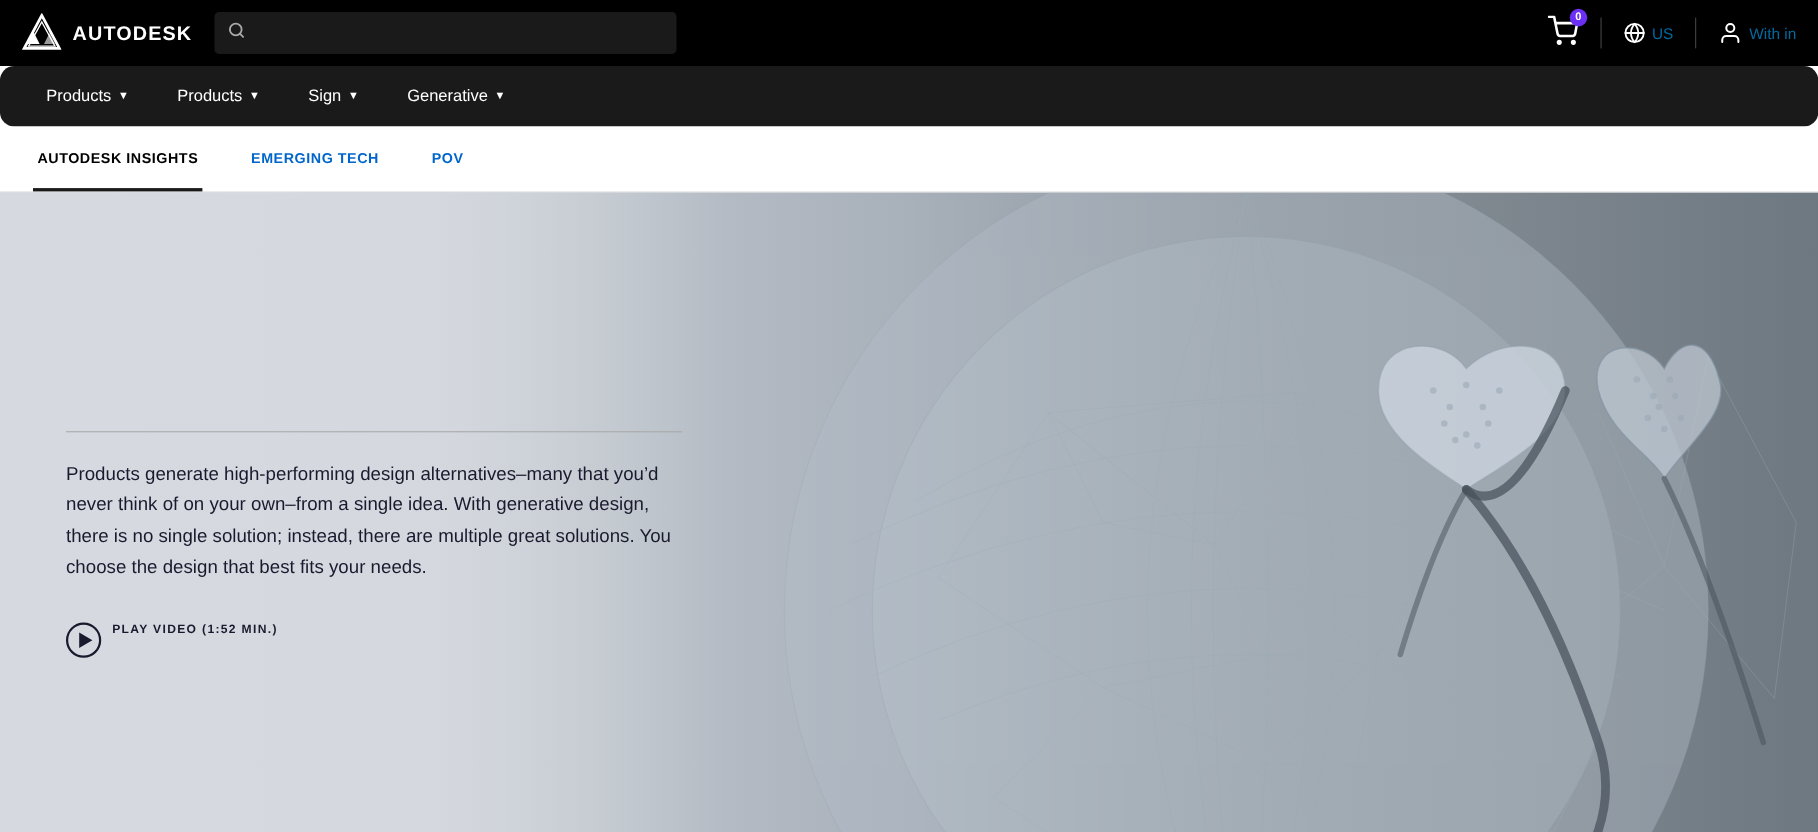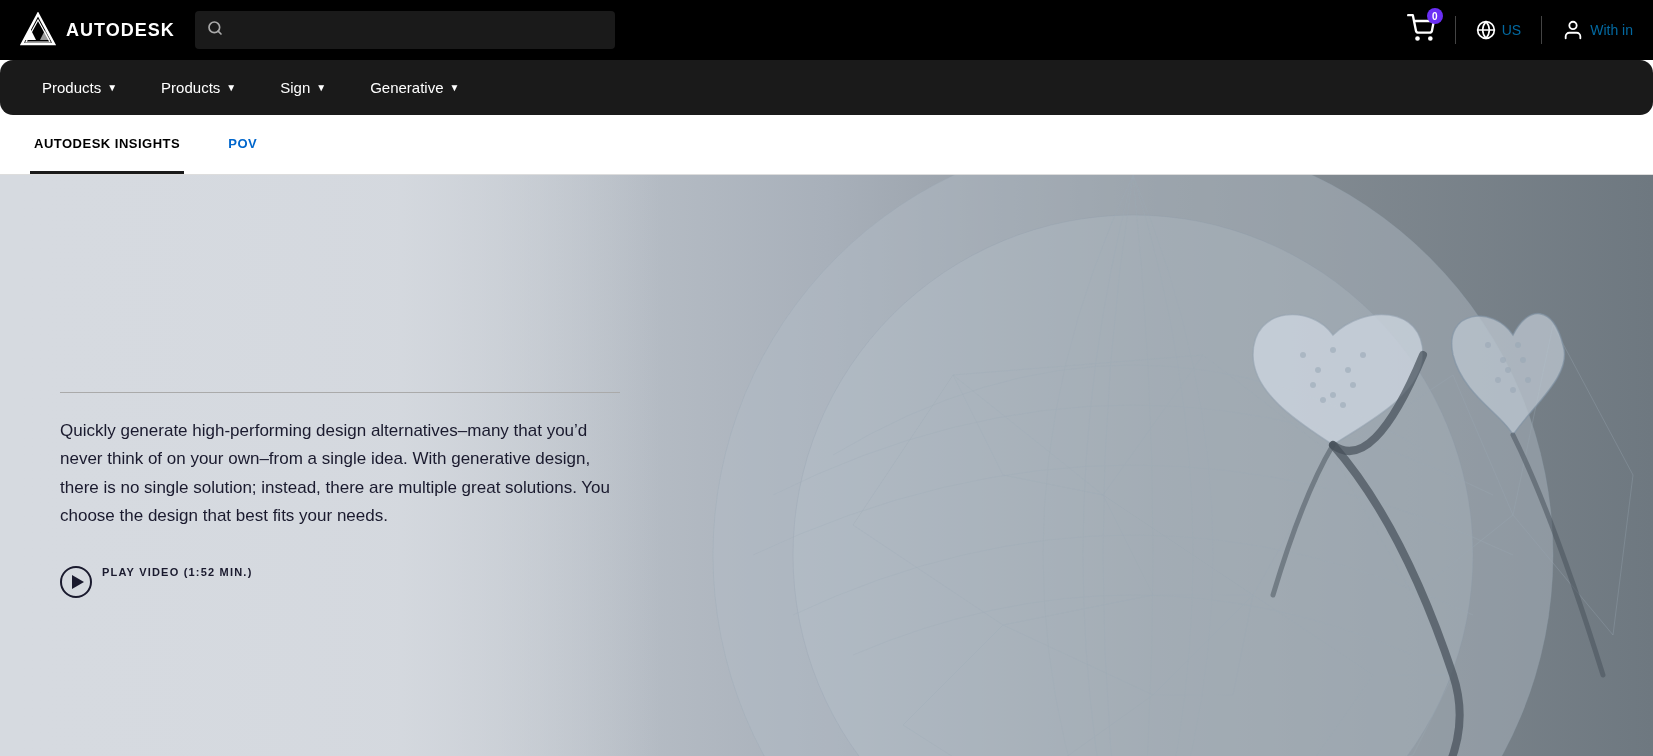--- a/index.html
+++ b/index.html
@@ -318,20 +318,23 @@
     <span>Generative</span>
     <span class="chevron">▼</span>
   </div>
 </nav>
 
 <div class="tabs-bar">
   <a class="tab-item active">
     <span>AUTODESK INSIGHTS</span>
   </a>
   <a class="tab-item link-blue">
+    <span>EMERGING TECH</span>
+  </a>
+  <a class="tab-item link-blue">
     <span>POV</span>
   </a>
 </div>
 
 <section class="hero">
   <div class="hero-bg"></div>
 
   <svg class="hero-svg-overlay" viewBox="0 0 1100 640" xmlns="http://www.w3.org/2000/svg" preserveAspectRatio="xMaxYMid slice">
 
     <ellipse cx="580" cy="380" rx="420" ry="420" fill="rgba(180,190,200,0.5)" stroke="rgba(150,165,180,0.3)" stroke-width="1"></ellipse>
@@ -425,21 +428,21 @@
     </g>
     <g fill="none" stroke="rgba(60,70,80,0.5)" stroke-width="5" stroke-linecap="round">
       <path d="M780 270 Q750 320 720 420"></path>
       <path d="M960 260 Q1000 340 1050 500"></path>
     </g>
   </svg>
 
   <div class="hero-content">
     <div class="hero-divider"></div>
     <p class="hero-desc">
-      <span>Quickly generate high-performing design alternatives–many that you’d never think of on your own–from a single idea. With generative design, there is no single solution; instead, there are multiple great solutions. You choose the design that best fits your needs.</span>
+      <span>Products generate high-performing design alternatives–many that you’d never think of on your own–from a single idea. With generative design, there is no single solution; instead, there are multiple great solutions. You choose the design that best fits your needs.</span>
     </p>
     <div class="play-btn">
       <div class="play-circle">
         <div class="play-triangle"></div>
       </div>
       <span class="play-label">PLAY VIDEO (1:52 MIN.)</span>
     </div>
   </div>
 </section>
 

